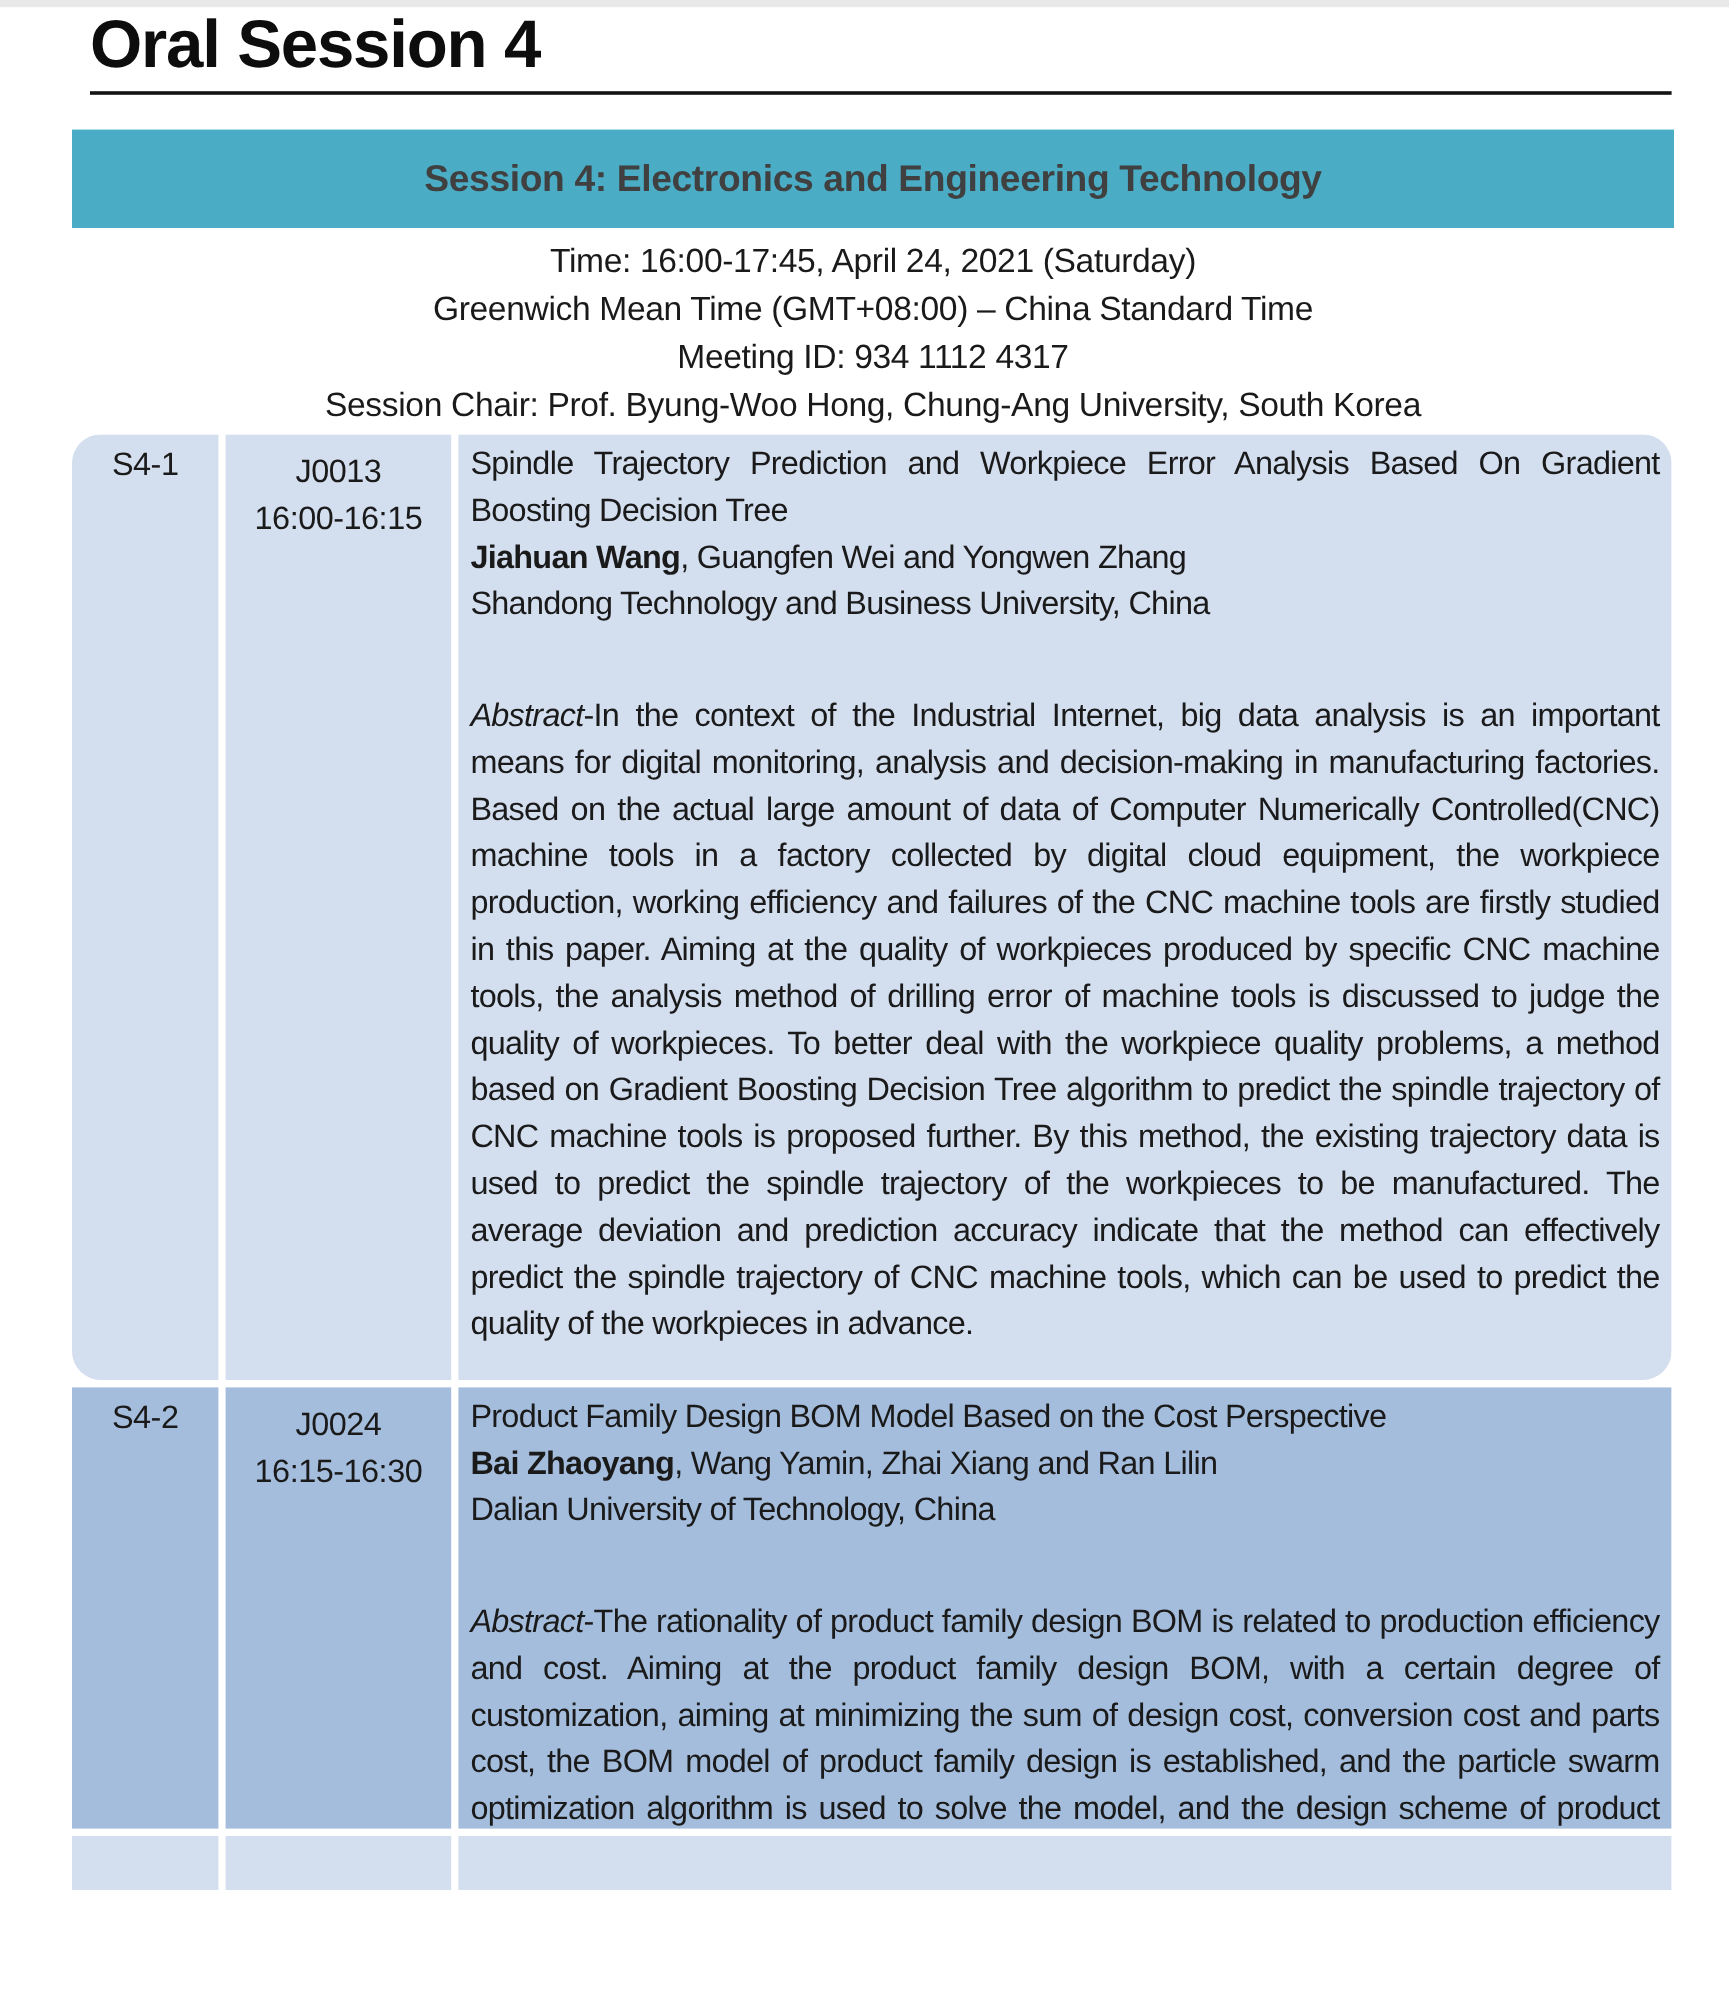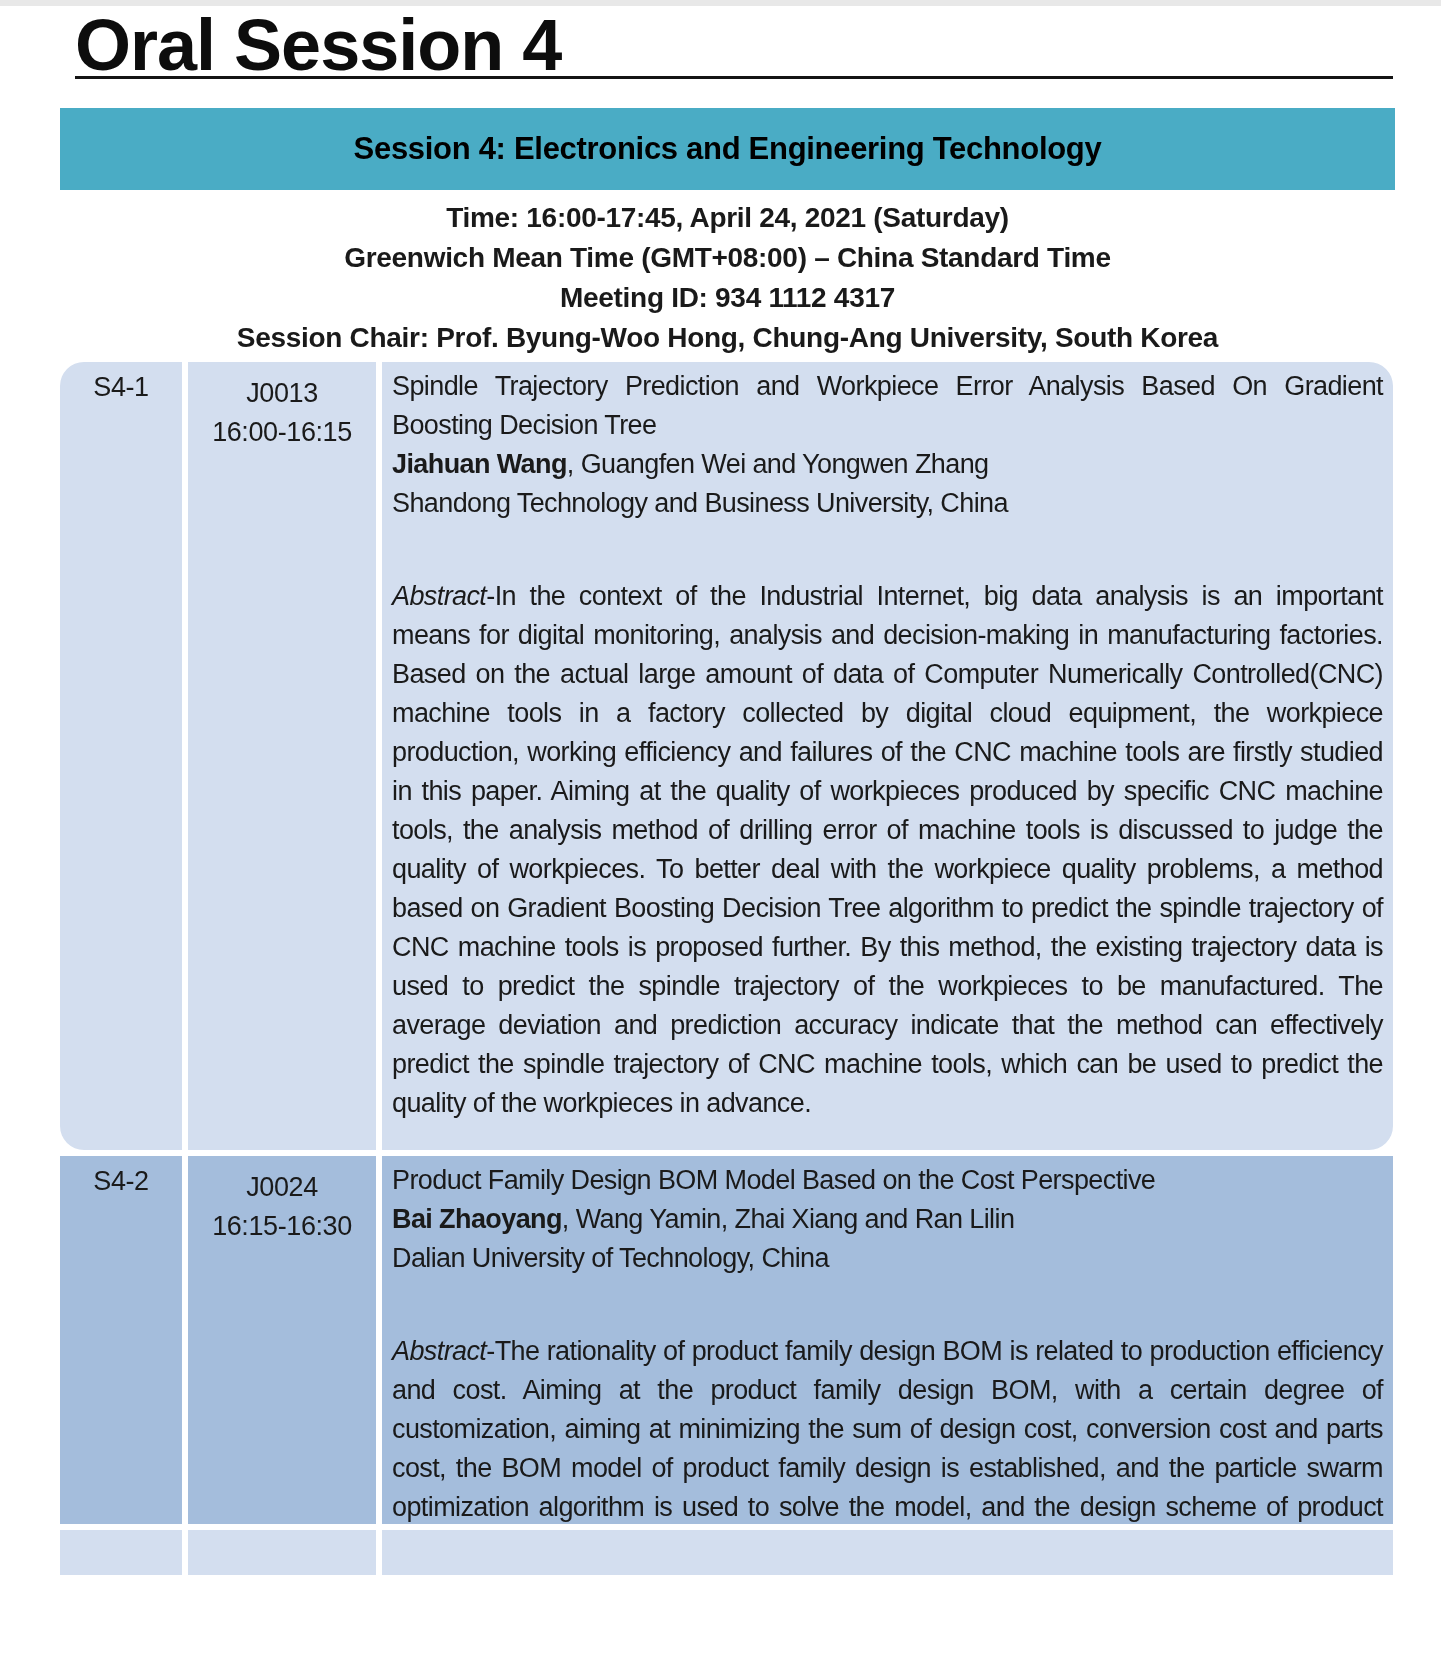--- a/index.html
+++ b/index.html
@@ -15,38 +15,38 @@
     position:relative;overflow:hidden;
     font-family:"Liberation Sans","DejaVu Sans",sans-serif;
     color:var(--ink);
   }
   .top-strip{
     position:absolute;top:0;left:0;width:1441px;height:6px;
     background:#E8E8E8;
   }
   .page-title{
     position:absolute;top:8px;left:75px;
-    font-size:72px;font-weight:bold;color:#0D0D0D;
+    font-size:56px;font-weight:bold;color:#0D0D0D;
     letter-spacing:-1px;line-height:1.05;
   }
   .title-rule{
     position:absolute;top:76px;left:75px;width:1318px;height:0;
     border-top:3px solid #141414;
   }
   .session-banner{
     position:absolute;top:108px;left:60px;width:1335px;height:82px;
     background:var(--teal);
     display:flex;align-items:center;justify-content:center;
   }
   .session-banner .banner-text{
-    color:#000000;font-size:31px;font-weight:bold;letter-spacing:-0.3px;
+    color:#404040;font-size:31px;font-weight:bold;letter-spacing:-0.3px;
   }
   .session-info{
     position:absolute;top:198px;left:60px;width:1335px;
-    text-align:center;font-weight:bold;font-size:28px;line-height:40px;
+    text-align:center;font-weight:normal;font-size:28px;line-height:40px;
     letter-spacing:-0.3px;
   }
   .session-table{
     position:absolute;top:362px;left:60px;width:1333px;
   }
   .trow{
     display:flex;width:100%;margin-bottom:6px;overflow:hidden;
   }
   .trow.light .cell{background:var(--row-light);}
   .trow.dark .cell{background:var(--row-dark);}

